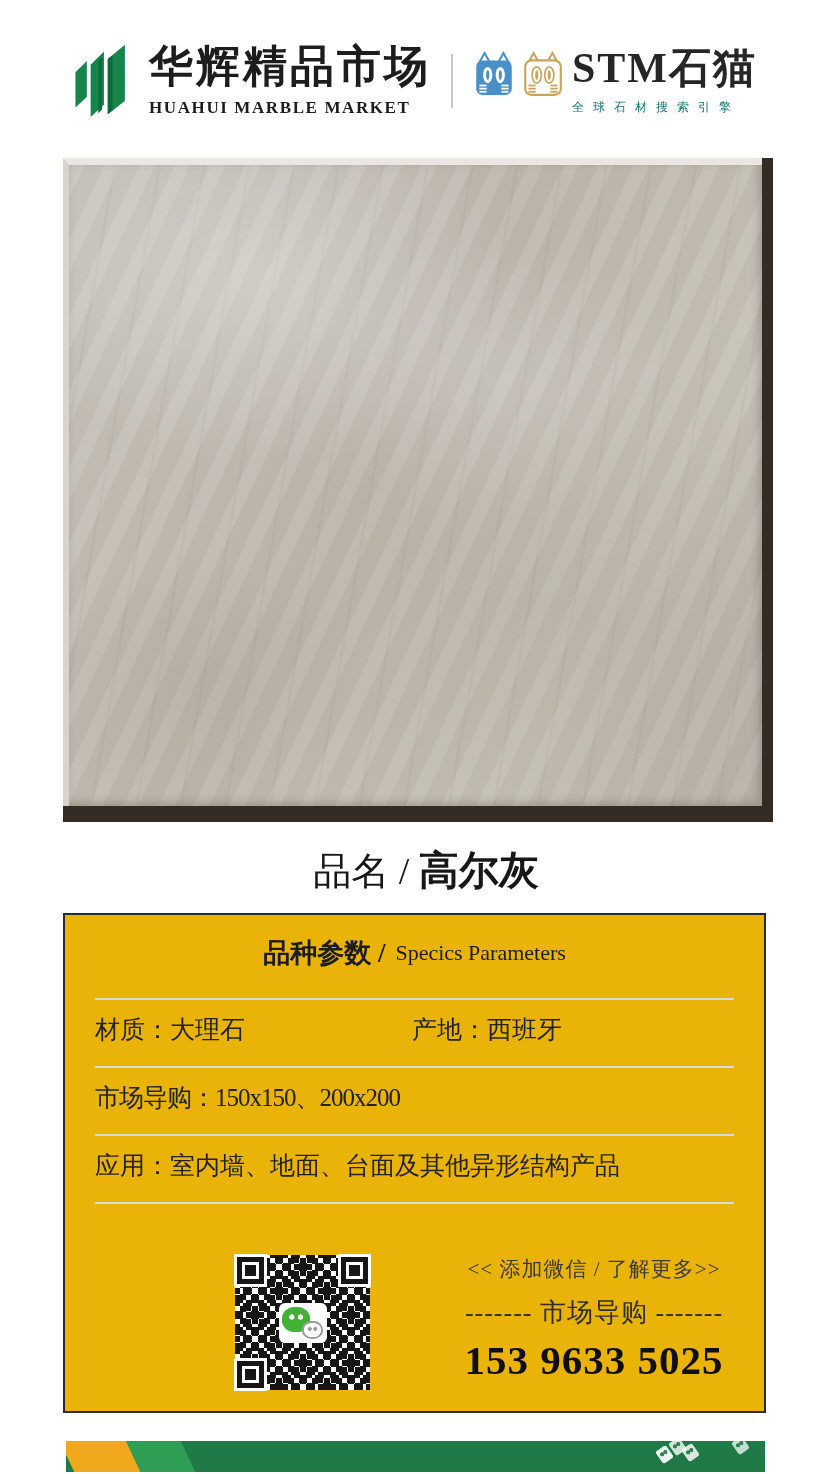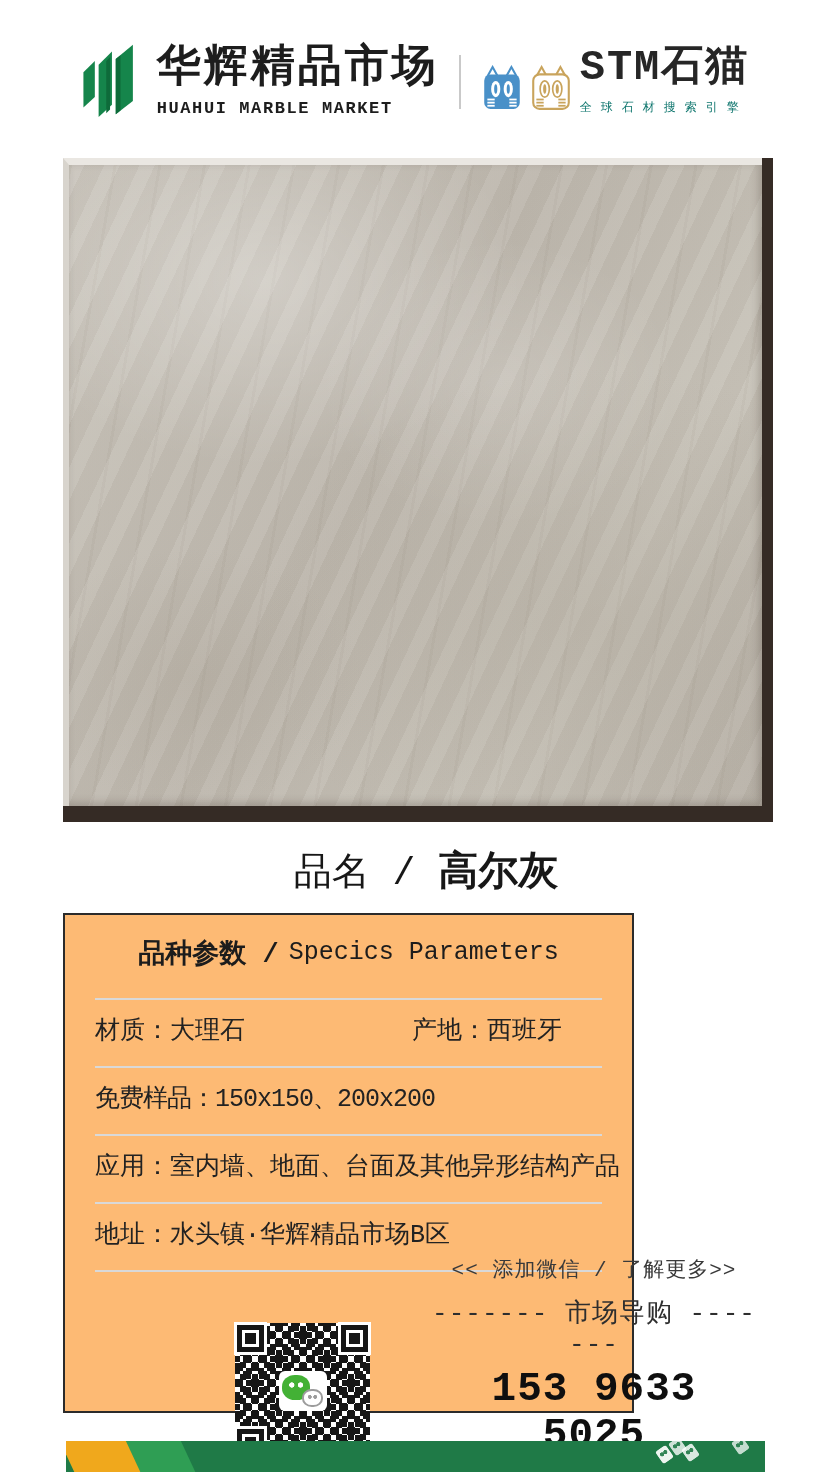--- a/index.html
+++ b/index.html
@@ -1,25 +1,25 @@
 <!DOCTYPE html>
 <html><head>
 <meta charset="utf-8">
 <style>
   html,body{margin:0;padding:0;background:#fff;}
   .page{position:relative;width:828px;height:1474px;background:#fff;overflow:hidden;
-        font-family:Liberation Mono, monospace;color:#1d1d1d;}
+        font-family:Liberation Serif, serif;color:#1d1d1d;}
 
   
   .header{position:absolute;top:40px;left:0;right:0;display:flex;justify-content:center;align-items:center;gap:20px;}
   .brand{display:flex;align-items:center;gap:14px;}
   .brand-cn{font-size:44px;font-weight:bold;letter-spacing:3px;line-height:1;color:#1d1d1d;white-space:nowrap;}
   .brand-en{font-size:17px;font-weight:bold;letter-spacing:1.6px;margin-top:9px;color:#1d1d1d;white-space:nowrap;}
   .vdivider{width:2px;height:54px;background:#c9c9c9;}
-  .stm{display:flex;align-items:flex-end;gap:8px;}
+  .stm{display:flex;align-items:flex-start;gap:8px;}
   .cats{display:flex;gap:7px;margin-top:4px;}
   .stm-name{font-size:42px;font-weight:bold;letter-spacing:2px;line-height:1;color:#262626;white-space:nowrap;}
   .stm-tagline{font-size:12px;color:#0f766e;letter-spacing:9px;margin-top:10px;white-space:nowrap;}
 
   
   .marble-frame{position:absolute;left:63px;top:158px;width:710px;height:664px;background:#352b25;}
   .marble{position:absolute;left:0;top:0;right:11px;bottom:16px;
     border-top:7px solid #eae7e2;border-left:6px solid #d8d4cd;
     background-color:#c6c1b8;
     background-image:
@@ -31,34 +31,34 @@
       repeating-linear-gradient(100deg, rgba(128,118,102,0.07) 0 3px, rgba(0,0,0,0) 3px 44px),
       linear-gradient(120deg, #c9c4bb, #bdb7ad 45%, #c7c2b8 75%, #b9b3a9);
     box-shadow:inset -3px -3px 8px rgba(60,48,40,0.25);}
 
   
   .prodname{position:absolute;top:843px;left:0;right:0;text-align:center;font-size:38px;color:#171717;padding-left:24px;}
   .prodname .lbl{font-weight:500;}
   .prodname .val{font-weight:800;font-size:40px;}
 
   
-  .card{position:absolute;left:63px;top:913px;width:571px;height:500px;box-sizing:border-box;
-        border:2px solid #2b2b2b;background:#fdba74;}
+  .card{position:absolute;left:63px;top:913px;width:703px;height:500px;box-sizing:border-box;
+        border:2px solid #2b2b2b;background:#eab308;}
   .card-title{height:75px;display:flex;align-items:center;justify-content:center;gap:10px;color:#1c1c1c;}
   .card-title .cn{font-weight:bold;font-size:27px;}
-  .card-title .en{font-size:25px;}
+  .card-title .en{font-size:22px;}
   .spec-row{display:flex;align-items:center;height:58px;margin:8px 30px;border-top:2px solid #d9d9d9;
             font-size:25px;color:#222;white-space:nowrap;}
   .spec-col1{width:317px;display:flex;}
   .spec-col2{display:flex;}
   .tight{letter-spacing:-1px;}
   .spec-end{margin:0 30px;border-top:2px solid #d9d9d9;height:0;}
 
   
-  .contact{position:absolute;left:170px;top:340px;display:flex;align-items:flex-end;gap:58px;}
+  .contact{position:absolute;left:170px;top:340px;display:flex;align-items:flex-start;gap:58px;}
   .qr{position:relative;width:135px;height:135px;background:
       repeating-conic-gradient(#161616 0% 25%, rgba(0,0,0,0) 0% 50%) 0px 0px/16px 16px,
       repeating-conic-gradient(#161616 0% 25%, rgba(0,0,0,0) 0% 50%) 5px 9px/12px 12px,
       #fff;}
   .finder{position:absolute;width:27px;height:27px;border:5px solid #161616;background:#fff;
           box-sizing:border-box;box-shadow:0 0 0 3px #fff;}
   .finder::after{content:"";position:absolute;inset:3px;background:#161616;}
   .f-tl{left:2px;top:2px;} .f-tr{right:2px;top:2px;} .f-bl{left:2px;bottom:2px;}
   .wx{position:absolute;left:50%;top:50%;transform:translate(-50%,-50%);width:48px;height:40px;
       background:#fff;border-radius:6px;}
@@ -179,34 +179,30 @@
         <span>大理石</span>
       </div>
       <div class="spec-col2">
         <span>产地：</span>
         <span>西班牙</span>
       </div>
     </div>
 
     <div class="spec-row">
       <div class="spec-col2 tight">
-        <span>免费样品：</span>
+        <span>市场导购：</span>
         <span>150x150、200x200</span>
       </div>
     </div>
 
     <div class="spec-row">
       <span>应用：</span>
       <span>室内墙、地面、台面及其他异形结构产品</span>
     </div>
 
-    <div class="spec-row">
-      <span>地址：</span>
-      <span>水头镇·华辉精品市场B区</span>
-    </div>
     <div class="spec-end"></div>
 
     <div class="contact">
       <div class="qr">
         <span class="finder f-tl"></span>
         <span class="finder f-tr"></span>
         <span class="finder f-bl"></span>
         <span class="wx">
           <span class="wx-green"></span>
           <span class="wx-white"></span>

